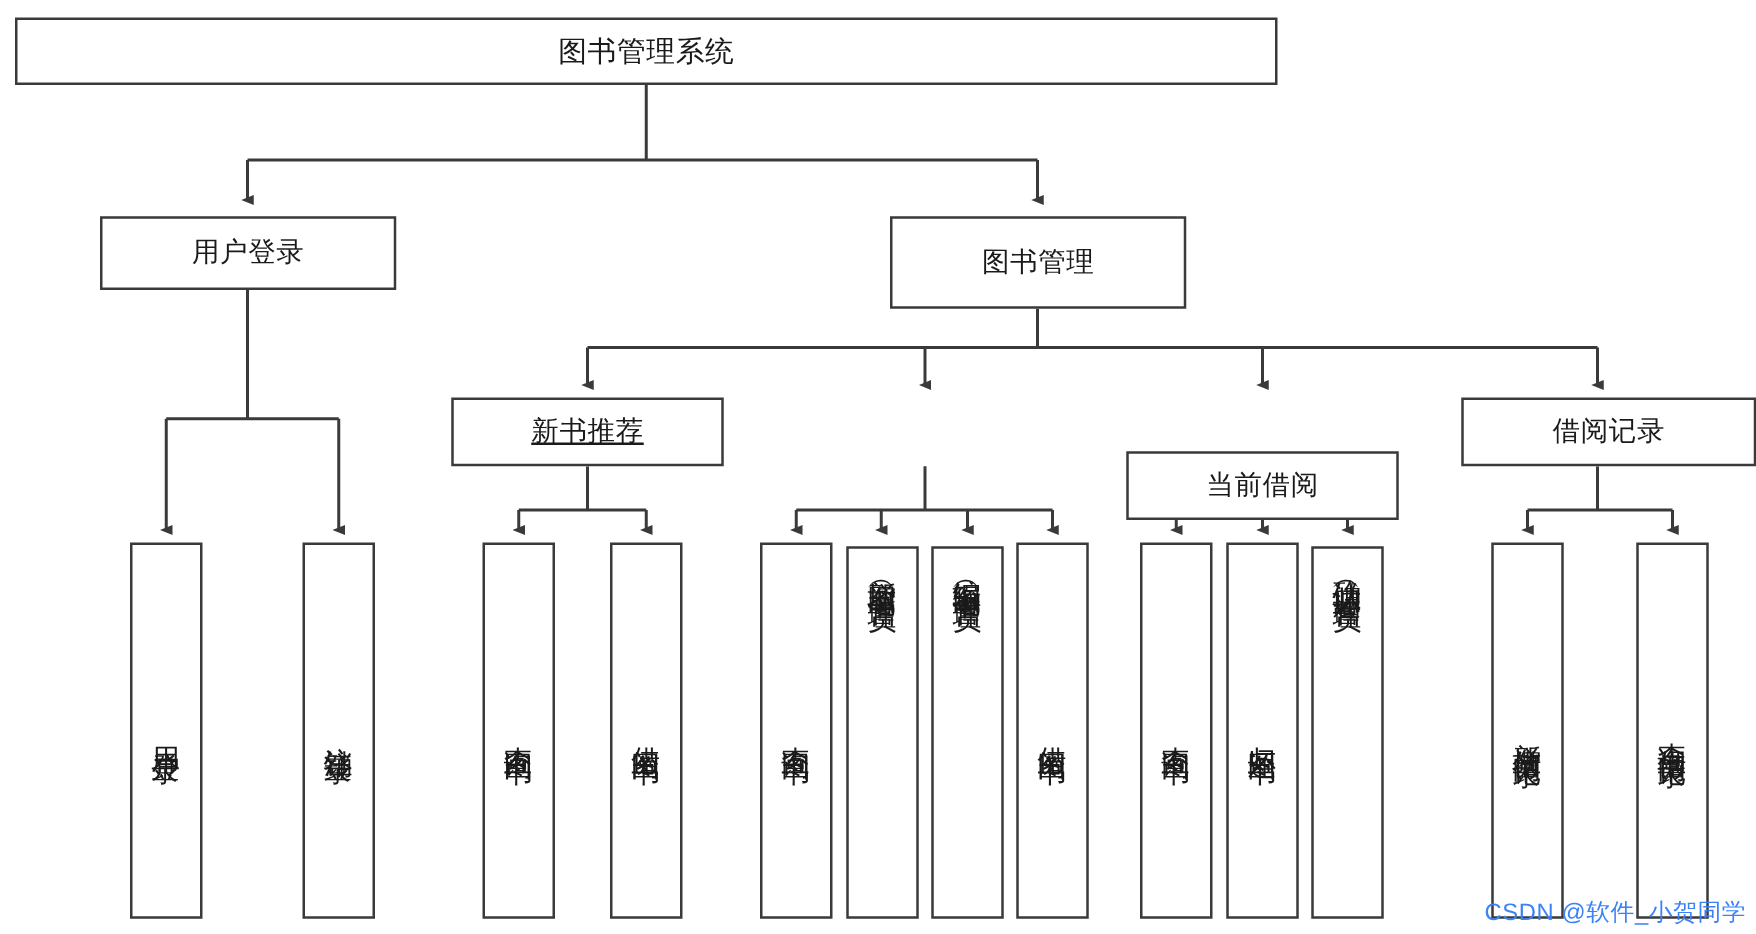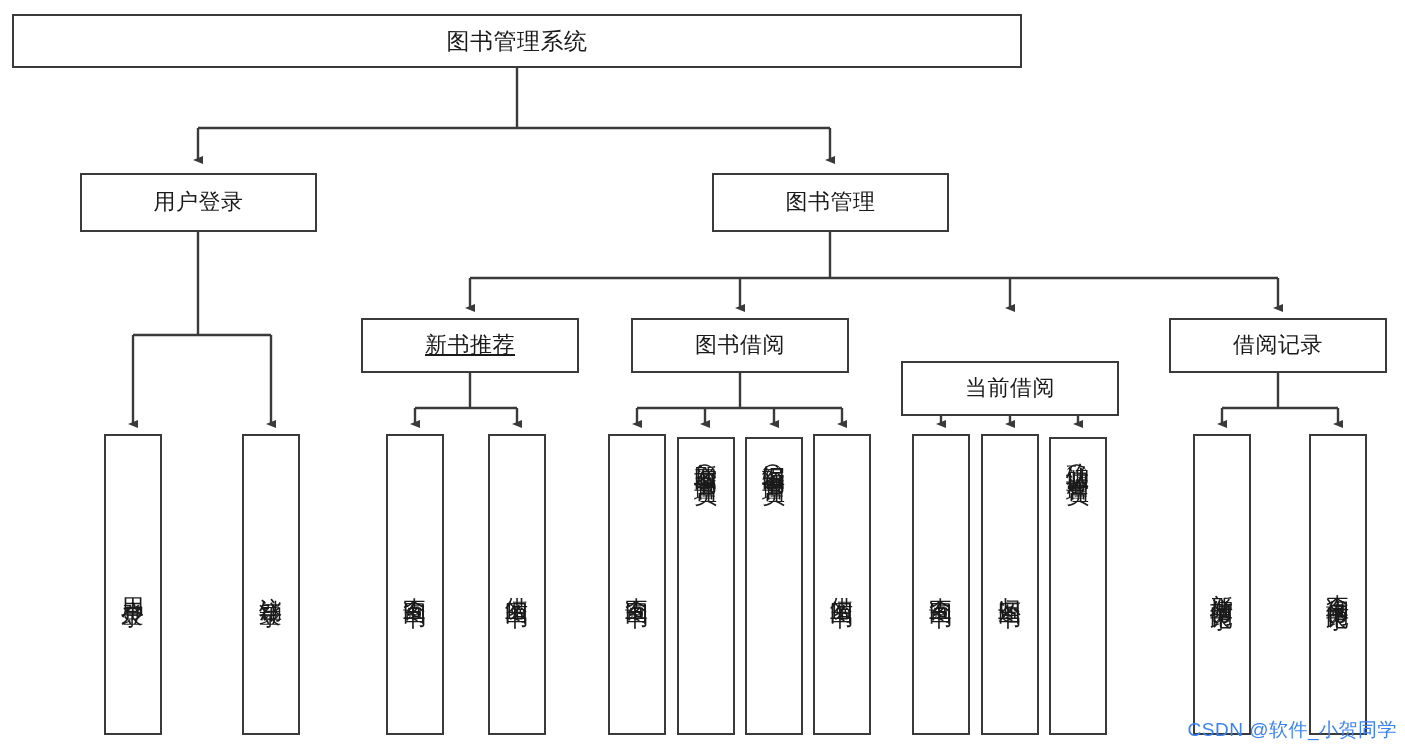--- a/index.html
+++ b/index.html
@@ -135,37 +135,34 @@
   </svg>
 
   <div class="node horiz root" style="left:12px; top:14px; width:1010px; height:54px;">
     <span class="label">图书管理系统</span>
   </div>
 
   <div class="node horiz" style="left:80px; top:173px; width:237px; height:59px;">
     <span class="label">用户登录</span>
   </div>
 
-  <div class="node horiz" style="left:712px; top:173px; width:237px; height:59px;">
+  <div class="node horiz" style="left:712px; top:173px; width:237px; height:74px;">
     <span class="label">图书管理</span>
   </div>
 
   <div class="node horiz" style="left:361px; top:318px; width:218px; height:55px;text-decoration:underline;">
     <span class="label">新书推荐</span>
   </div>
 
-  <div class="node horiz" style="left:631px; top:318px; width:218px; height:55px;">
-    <span class="label">图书借阅</span>
-  </div>
 
   <div class="node horiz" style="left:901px; top:318px; width:218px; height:55px;margin-top:43px;">
     <span class="label">当前借阅</span>
   </div>
 
-  <div class="node horiz" style="left:1169px; top:318px; width:218px; height:55px;">
+  <div class="node horiz" style="left:1169px; top:318px; width:236px; height:55px;">
     <span class="label">借阅记录</span>
   </div>
 
   <div class="node vert centered" style="left:104px; top:434px; width:58px; height:301px;">
     <span class="label">用户登录</span>
   </div>
 
   <div class="node vert centered" style="left:242px; top:434px; width:58px; height:301px;">
     <span class="label">注销登录</span>
   </div>

